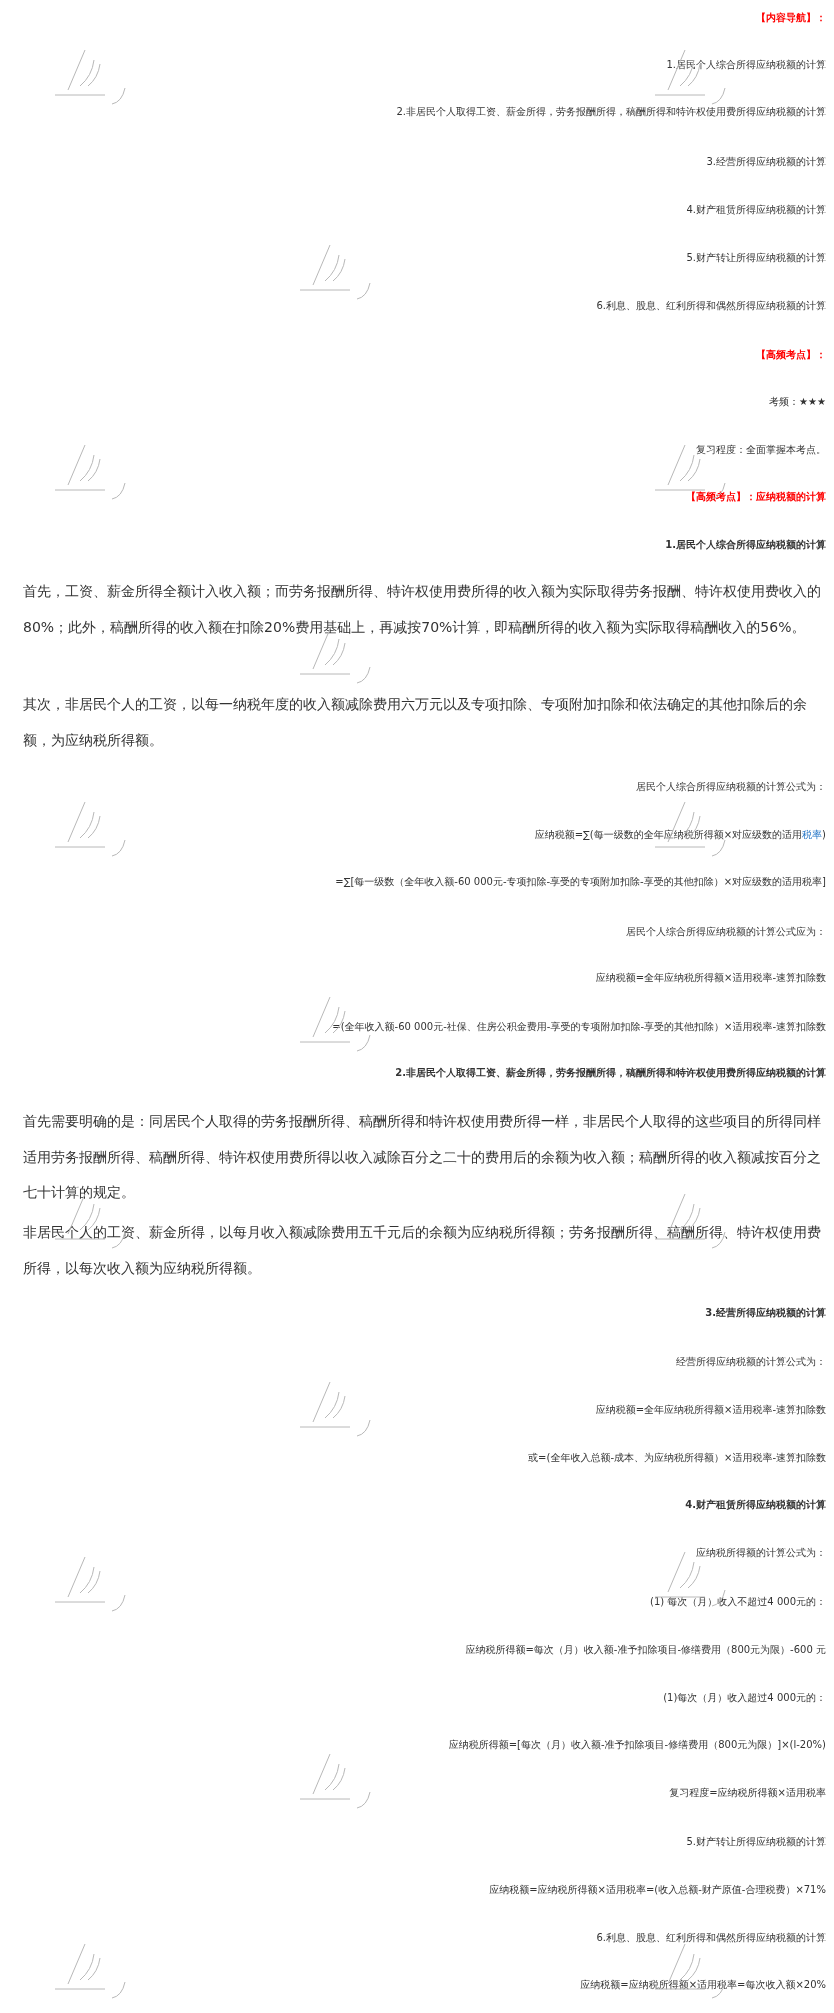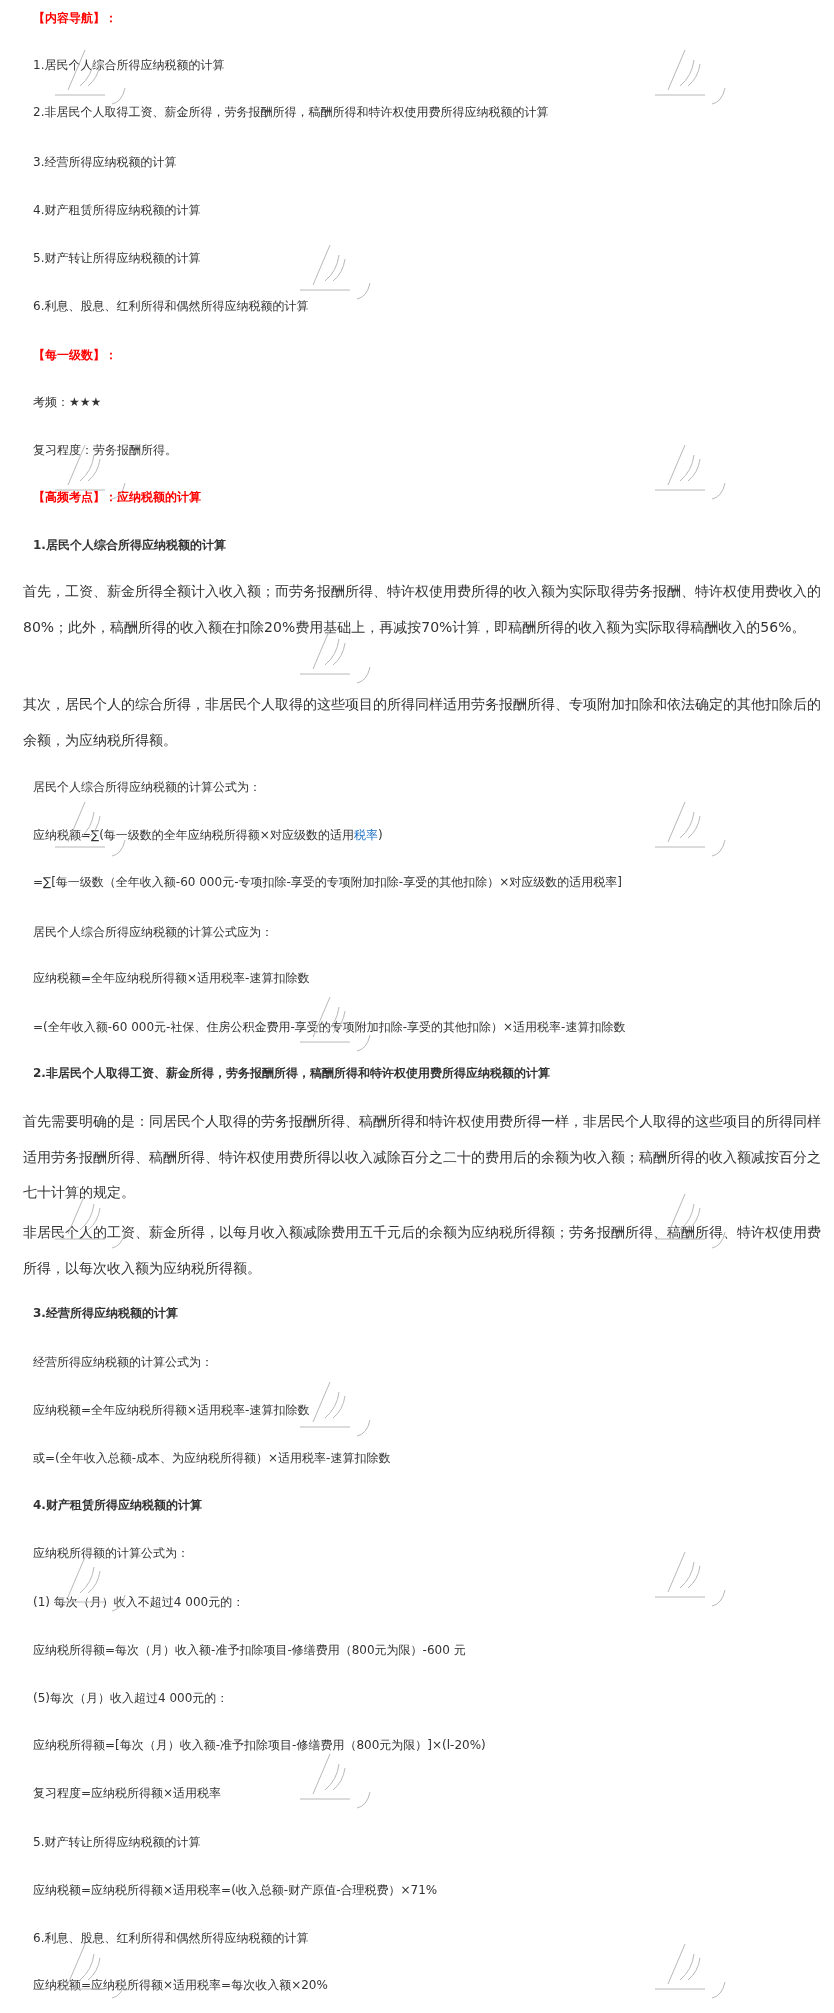--- a/index.html
+++ b/index.html
@@ -2,23 +2,24 @@
 <html><head>
 <meta charset="utf-8">
 <style>
   html, body { margin: 0; padding: 0; background: #ffffff; }
   body {
     width: 834px; height: 2013px; position: relative; overflow: hidden;
     font-family: "DejaVu Sans", "Liberation Sans", sans-serif;
     color: #333333;
   }
   .line {
-    position: absolute; left: 33px; right: 8px;
-    font-size: 12px; line-height: 24px; white-space: nowrap;
+    position: absolute; left: 23px; right: 8px;
+    font-size: 10px; line-height: 24px; white-space: nowrap;
     transform: translateY(-50%);
+    text-align: right;
   }
   .para {
     position: absolute; left: 23px; width: 806px;
     font-size: 14px; line-height: 35.5px; white-space: normal;
     word-break: break-all;
   }
   .red { color: #ff0000; font-weight: bold; }
   .bold { font-weight: bold; color: #333333; }
   .link { color: #1a6fc4; text-decoration: none; cursor: pointer; margin-top: 38px; }
   .wm {
@@ -30,50 +31,50 @@
 <body>
 
 <div class="line red" style="top:18px">【内容导航】：</div>
 <div class="line" style="top:65px">1.居民个人综合所得应纳税额的计算</div>
 <div class="line" style="top:112px">2.非居民个人取得工资、薪金所得，劳务报酬所得，稿酬所得和特许权使用费所得应纳税额的计算</div>
 <div class="line" style="top:162px">3.经营所得应纳税额的计算</div>
 <div class="line" style="top:210px">4.财产租赁所得应纳税额的计算</div>
 <div class="line" style="top:258px">5.财产转让所得应纳税额的计算</div>
 <div class="line" style="top:306px">6.利息、股息、红利所得和偶然所得应纳税额的计算</div>
 
-<div class="line red" style="top:355px">【每一级数】：</div>
+<div class="line red" style="top:355px">【高频考点】：</div>
 <div class="line" style="top:402px">考频：★★★</div>
-<div class="line" style="top:450px">复习程度：劳务报酬所得。</div>
+<div class="line" style="top:450px">复习程度：全面掌握本考点。</div>
 
 <div class="line red" style="top:497px">【高频考点】：应纳税额的计算</div>
 
 <div class="line bold" style="top:545px">1.居民个人综合所得应纳税额的计算</div>
 <div class="para" style="top:574px">首先，工资、薪金所得全额计入收入额；而劳务报酬所得、特许权使用费所得的收入额为实际取得劳务报酬、特许权使用费收入的80%；此外，稿酬所得的收入额在扣除20%费用基础上，再减按70%计算，即稿酬所得的收入额为实际取得稿酬收入的56%。</div>
-<div class="para" style="top:687px">其次，居民个人的综合所得，非居民个人取得的这些项目的所得同样适用劳务报酬所得、专项附加扣除和依法确定的其他扣除后的余额，为应纳税所得额。</div>
+<div class="para" style="top:687px">其次，非居民个人的工资，以每一纳税年度的收入额减除费用六万元以及专项扣除、专项附加扣除和依法确定的其他扣除后的余额，为应纳税所得额。</div>
 <div class="line" style="top:787px">居民个人综合所得应纳税额的计算公式为：</div>
 <div class="line" style="top:835px"><span>应纳税额=∑(每一级数的全年应纳税所得额×对应级数的适用</span><a class="link">税率</a><span>)</span></div>
 <div class="line" style="top:882px">=∑[每一级数（全年收入额-60 000元-专项扣除-享受的专项附加扣除-享受的其他扣除）×对应级数的适用税率]</div>
 <div class="line" style="top:932px">居民个人综合所得应纳税额的计算公式应为：</div>
 <div class="line" style="top:978px">应纳税额=全年应纳税所得额×适用税率-速算扣除数</div>
 <div class="line" style="top:1027px">=(全年收入额-60 000元-社保、住房公积金费用-享受的专项附加扣除-享受的其他扣除）×适用税率-速算扣除数</div>
 
 <div class="line bold" style="top:1073px">2.非居民个人取得工资、薪金所得，劳务报酬所得，稿酬所得和特许权使用费所得应纳税额的计算</div>
 <div class="para" style="top:1104px">首先需要明确的是：同居民个人取得的劳务报酬所得、稿酬所得和特许权使用费所得一样，非居民个人取得的这些项目的所得同样适用劳务报酬所得、稿酬所得、特许权使用费所得以收入减除百分之二十的费用后的余额为收入额；稿酬所得的收入额减按百分之七十计算的规定。</div>
 <div class="para" style="top:1215px">非居民个人的工资、薪金所得，以每月收入额减除费用五千元后的余额为应纳税所得额；劳务报酬所得、稿酬所得、特许权使用费所得，以每次收入额为应纳税所得额。</div>
 
 <div class="line bold" style="top:1313px">3.经营所得应纳税额的计算</div>
 <div class="line" style="top:1362px">经营所得应纳税额的计算公式为：</div>
 <div class="line" style="top:1410px">应纳税额=全年应纳税所得额×适用税率-速算扣除数</div>
 <div class="line" style="top:1458px">或=(全年收入总额-成本、为应纳税所得额）×适用税率-速算扣除数</div>
 
 <div class="line bold" style="top:1505px">4.财产租赁所得应纳税额的计算</div>
 <div class="line" style="top:1553px">应纳税所得额的计算公式为：</div>
 <div class="line" style="top:1602px">(1) 每次（月）收入不超过4 000元的：</div>
 <div class="line" style="top:1650px">应纳税所得额=每次（月）收入额-准予扣除项目-修缮费用（800元为限）-600 元</div>
-<div class="line" style="top:1698px">(5)每次（月）收入超过4 000元的：</div>
+<div class="line" style="top:1698px">(1)每次（月）收入超过4 000元的：</div>
 <div class="line" style="top:1745px">应纳税所得额=[每次（月）收入额-准予扣除项目-修缮费用（800元为限）]×(l-20%)</div>
 <div class="line" style="top:1793px">复习程度=应纳税所得额×适用税率</div>
 
 <div class="line" style="top:1842px">5.财产转让所得应纳税额的计算</div>
 <div class="line" style="top:1890px">应纳税额=应纳税所得额×适用税率=(收入总额-财产原值-合理税费）×71%</div>
 
 <div class="line" style="top:1938px">6.利息、股息、红利所得和偶然所得应纳税额的计算</div>
 <div class="line" style="top:1985px">应纳税额=应纳税所得额×适用税率=每次收入额×20%</div>
 
 <div class="wm" style="left:50px;top:48px"><svg viewBox="0 0 95 70" fill="none" stroke="#b8b8b8" stroke-width="1">

